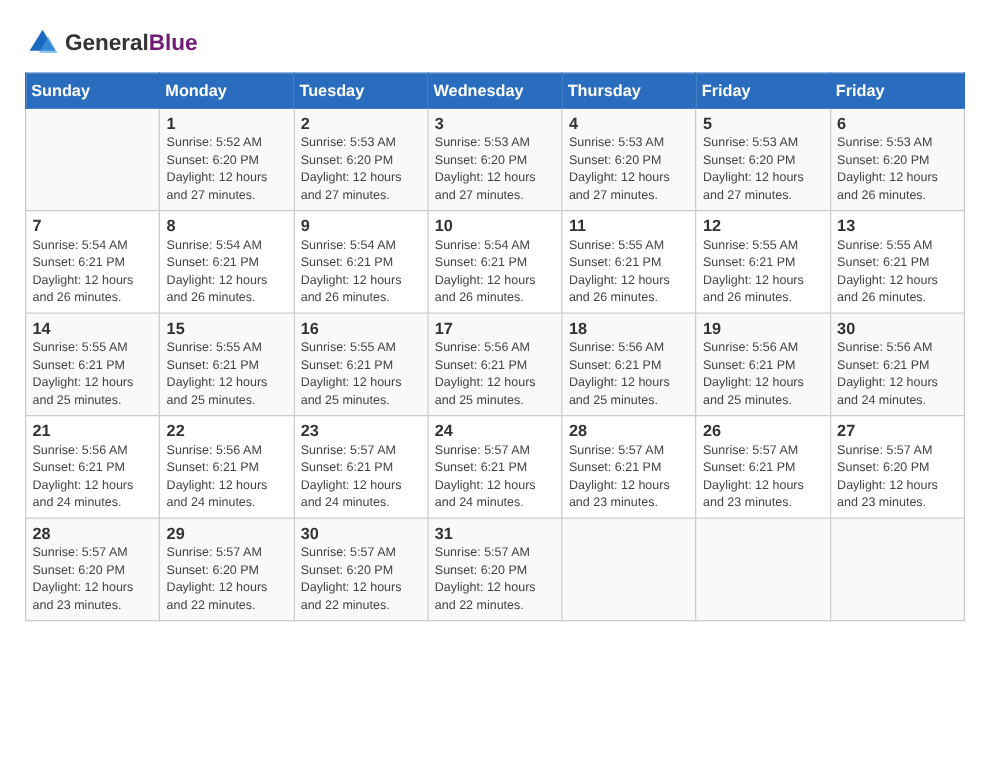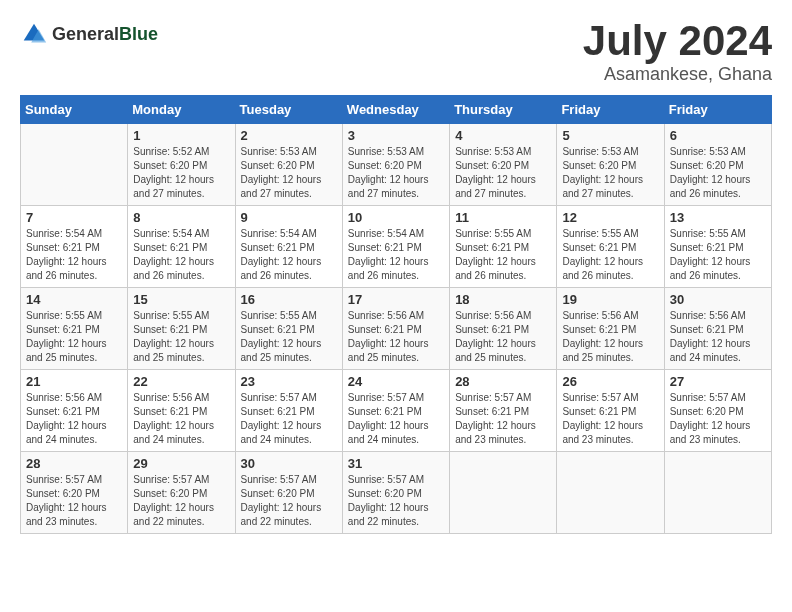--- a/index.html
+++ b/index.html
@@ -22,21 +22,21 @@
       gap: 4px;
     }
     .logo-text-general {
       font-size: 18px;
       font-weight: bold;
       color: #333;
     }
     .logo-text-blue {
       font-size: 18px;
       font-weight: bold;
-      color: #14532d;
+      color: #701a75;
     }
     .logo-icon {
       width: 28px;
       height: 28px;
     }
     .title-area {
       text-align: right;
     }
     .month-title {
       font-size: 42px;
@@ -102,24 +102,20 @@
 <div class="header-area">
   <div class="logo">
     <svg class="logo-icon" viewBox="0 0 30 30">
       <polygon points="15,4 26,22 4,22" fill="#1a6bbf"></polygon>
       <polygon points="20,10 28,24 12,24" fill="#4a9de0" opacity="0.6"></polygon>
     </svg>
     <div>
       <span class="logo-text-general">General</span><span class="logo-text-blue">Blue</span>
     </div>
   </div>
-  <div class="title-area">
-    <div class="month-title">July 2024</div>
-    <div class="location-title">Asamankese, Ghana</div>
-  </div>
 </div>
 
 <table>
   <thead>
     <tr>
     <th>Sunday</th>
         <th>Monday</th>
         <th>Tuesday</th>
         <th>Wednesday</th>
         <th>Thursday</th>

